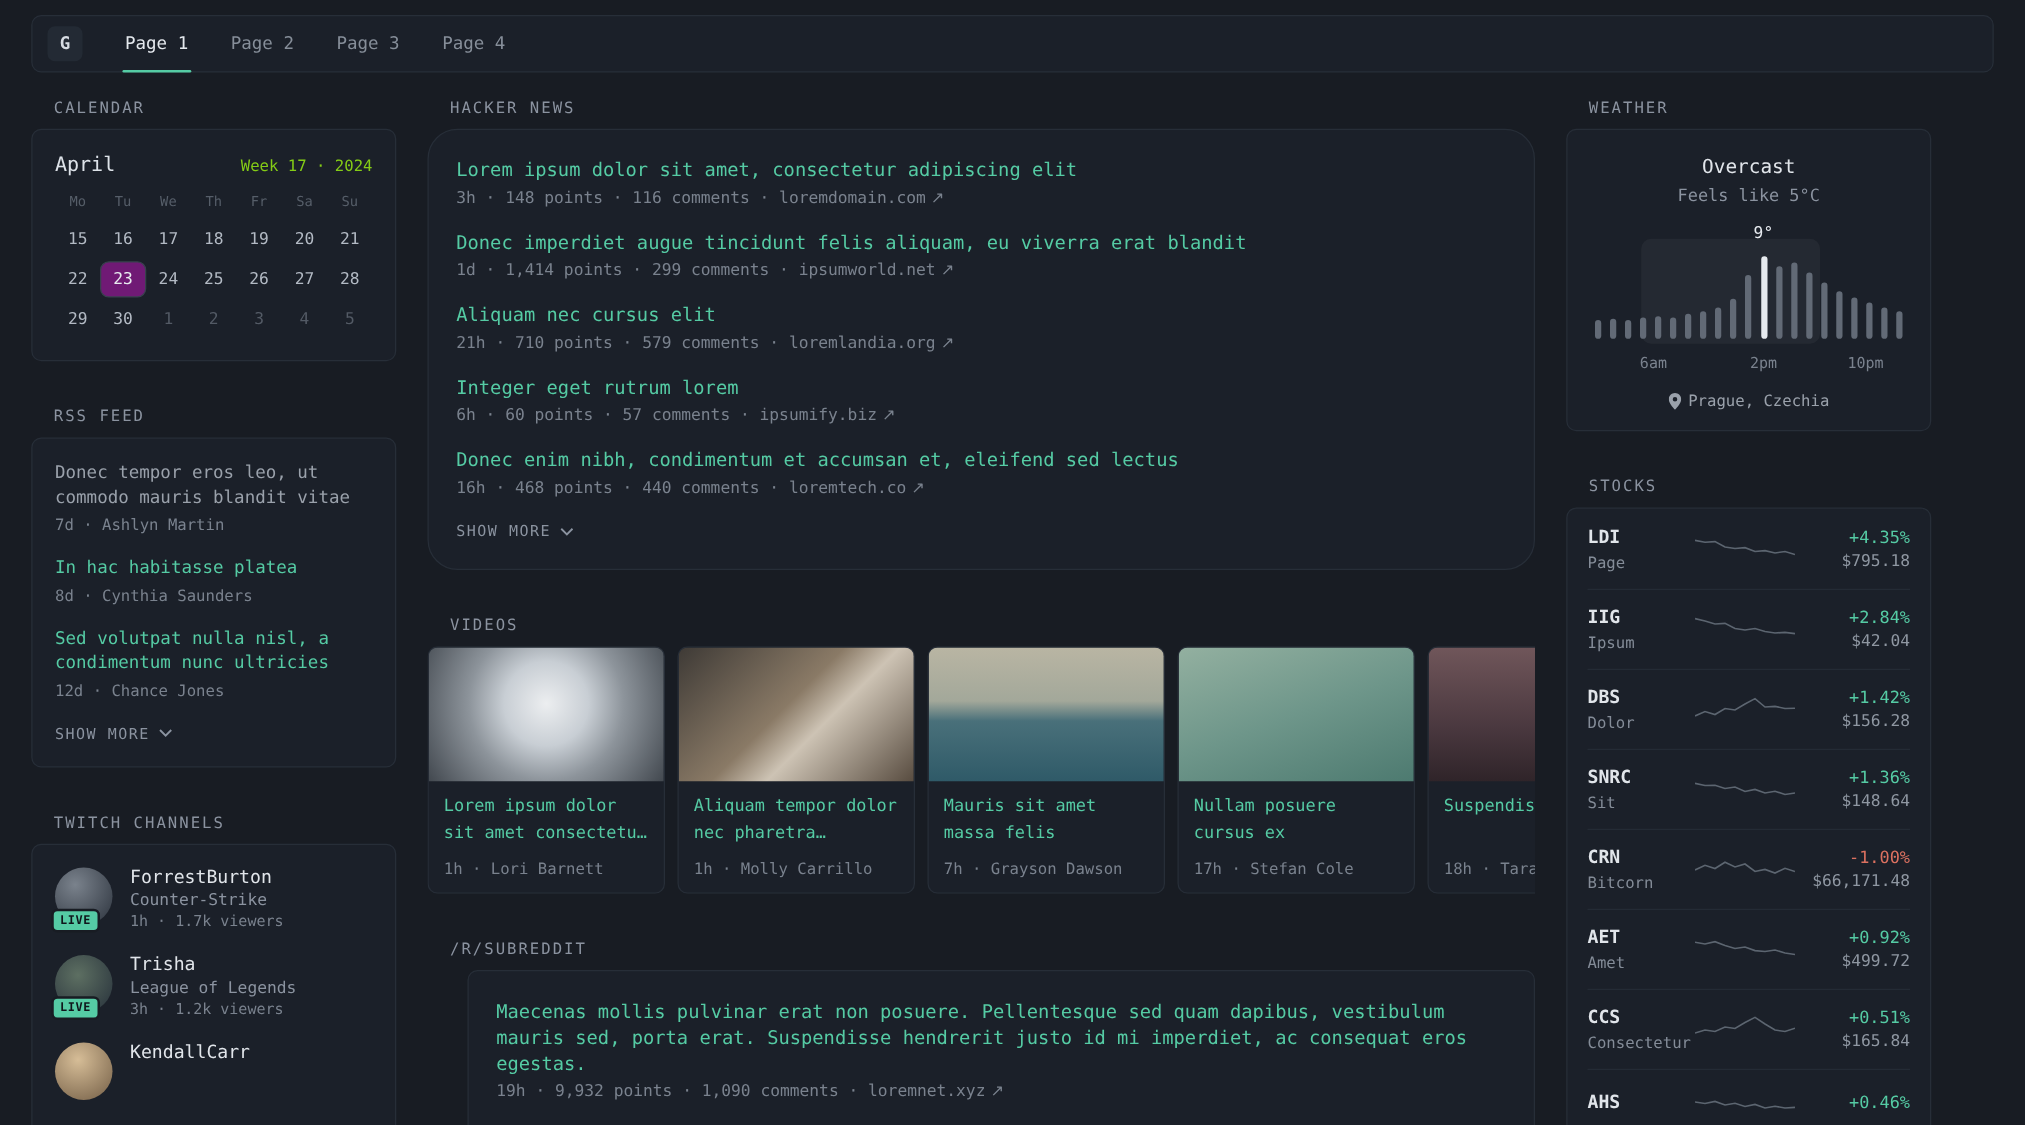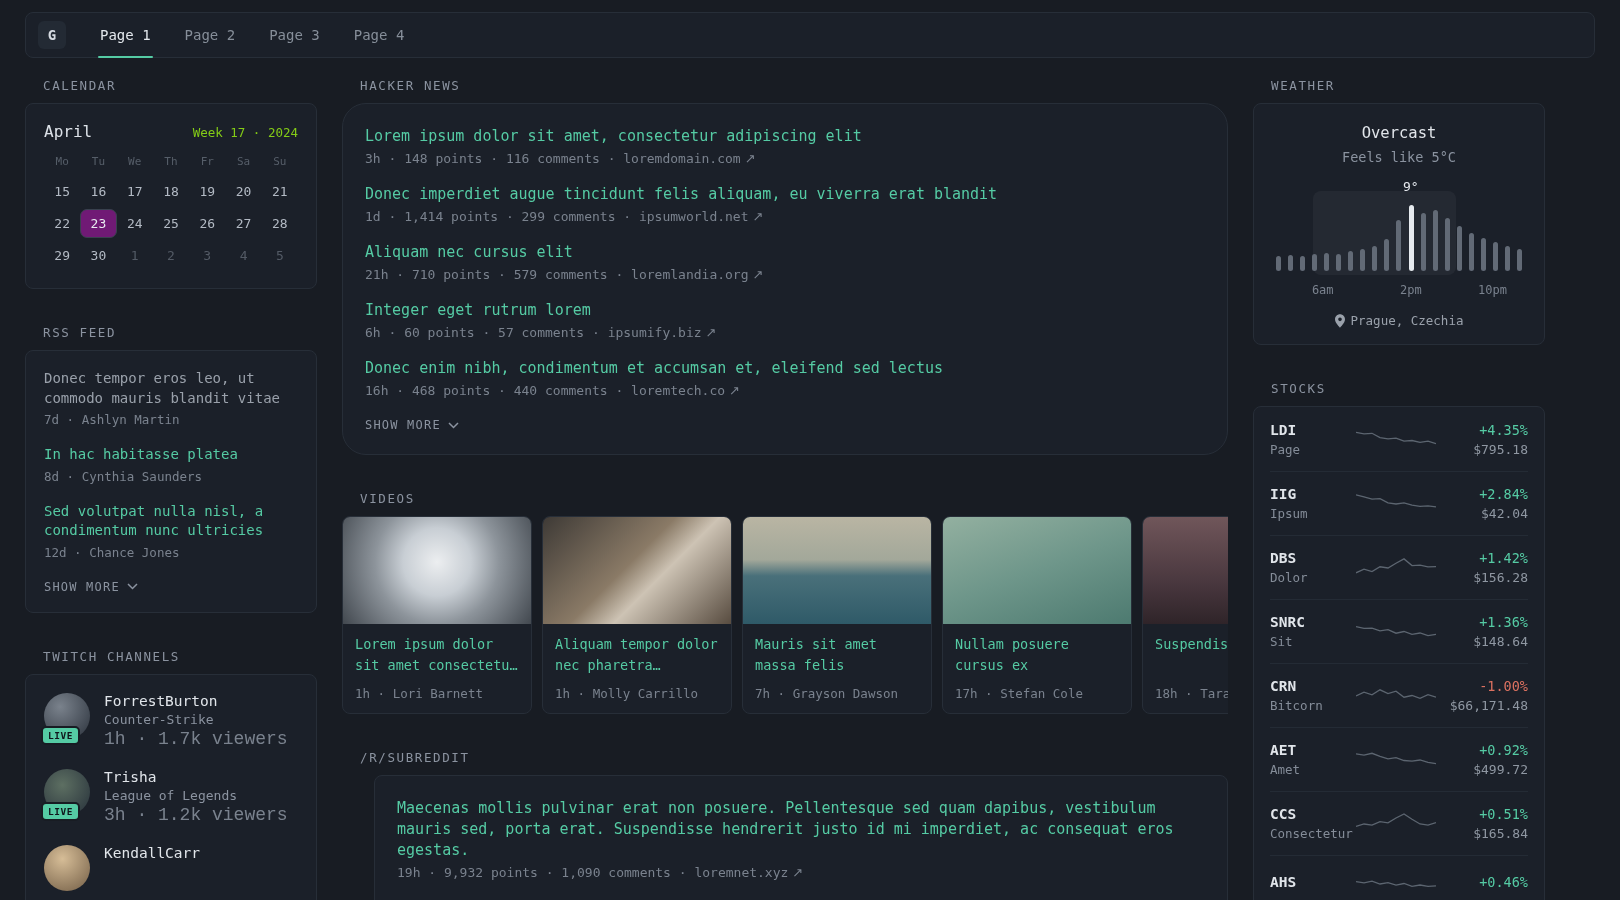--- a/index.html
+++ b/index.html
@@ -50,21 +50,21 @@
   .channel{display:flex;gap:14px;margin-bottom:20px;align-items:flex-start;}
   .ch-avatar-wrap{position:relative;flex:0 0 auto;}
   .ch-avatar{width:46px;height:46px;border-radius:50%;}
   .av1{background:radial-gradient(circle at 35% 30%,#7a828c,#2b323c);}
   .av2{background:radial-gradient(circle at 40% 35%,#5d6f62,#26303a);}
   .av3{background:radial-gradient(circle at 40% 30%,#d6bd97,#735e46);}
   .live-badge{position:absolute;left:-3px;bottom:-6px;background:var(--accent);color:#10151b;font-size:9.5px;
               font-weight:bold;letter-spacing:.5px;padding:2px 5px;border-radius:5px;border:2px solid #181c23;}
   .ch-name{color:#e1e5ea;font-size:14.5px;margin-bottom:3px;}
   .ch-game{color:#8b93a0;font-size:13px;margin-bottom:2px;}
-  .ch-meta{color:#7a828e;font-size:18px;font-family:Liberation Mono, monospace;}
+  .ch-meta{color:#7a828e;font-size:12px;}
   
   .video-row{display:flex;gap:10px;overflow:hidden;}
   .video-card{flex:0 0 190px;background:#1b2029;border:1px solid #272e38;border-radius:8px;overflow:hidden;cursor:pointer;
               display:flex;flex-direction:column;min-height:198px;}
   .v-thumb{height:107px;flex:0 0 auto;}
   .thumb1{background:radial-gradient(circle at 50% 42%,#eceef0 0%,#c8ced4 30%,#8d949b 55%,#42484f 100%);}
   .thumb2{background:linear-gradient(135deg,#3e3a36 0%,#8a7a66 45%,#cdc3b4 60%,#584c40 100%);}
   .thumb3{background:linear-gradient(180deg,#b9b5a3 0%,#a3a89a 40%,#49707a 55%,#2f5a68 100%);}
   .thumb4{background:linear-gradient(160deg,#93b0a0 0%,#6e968a 50%,#4d7a70 100%);}
   .thumb5{background:linear-gradient(180deg,#70565a 0%,#4a383f 60%,#2f2429 100%);}

